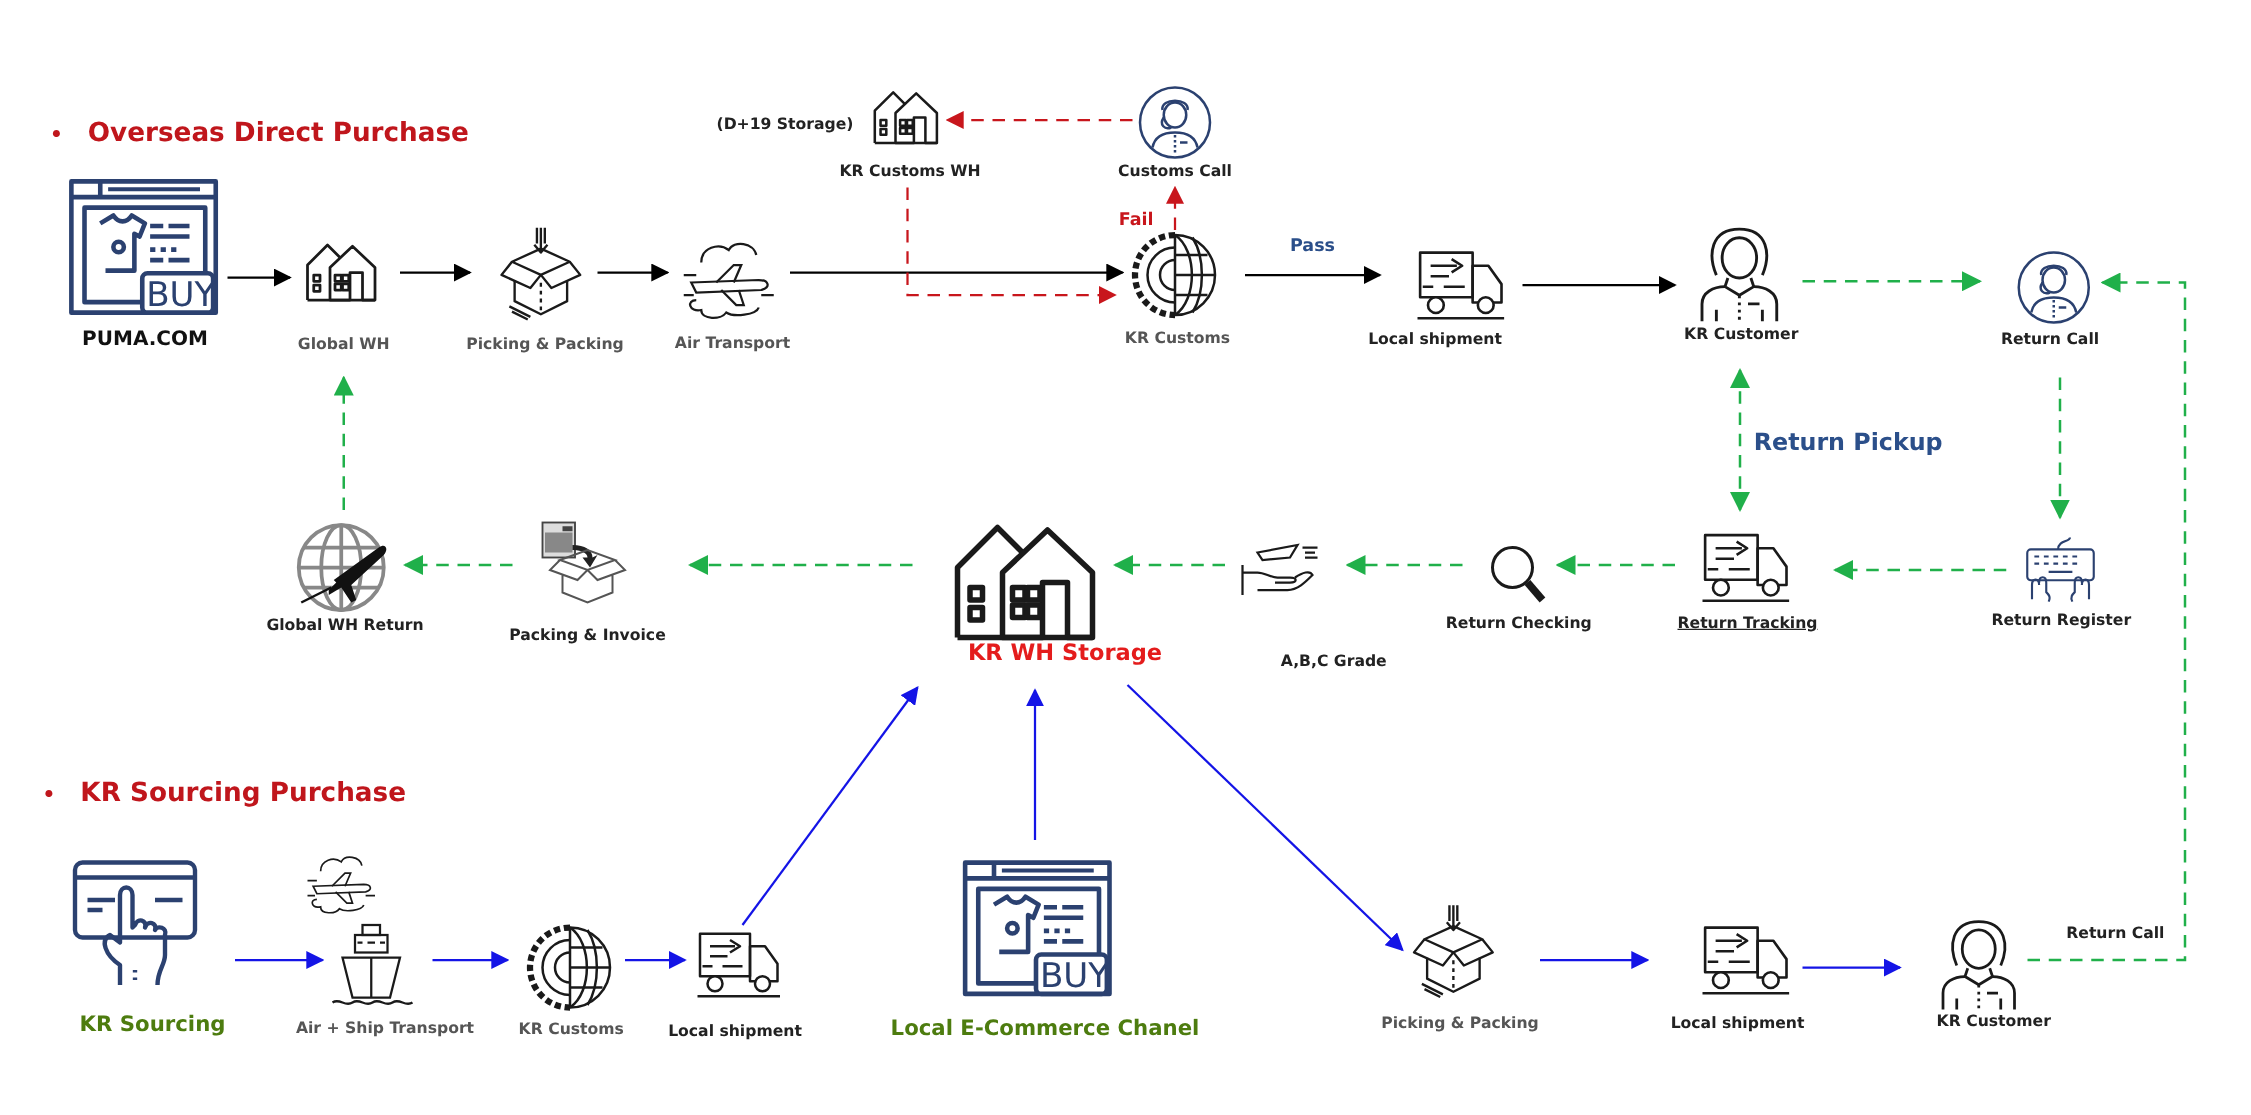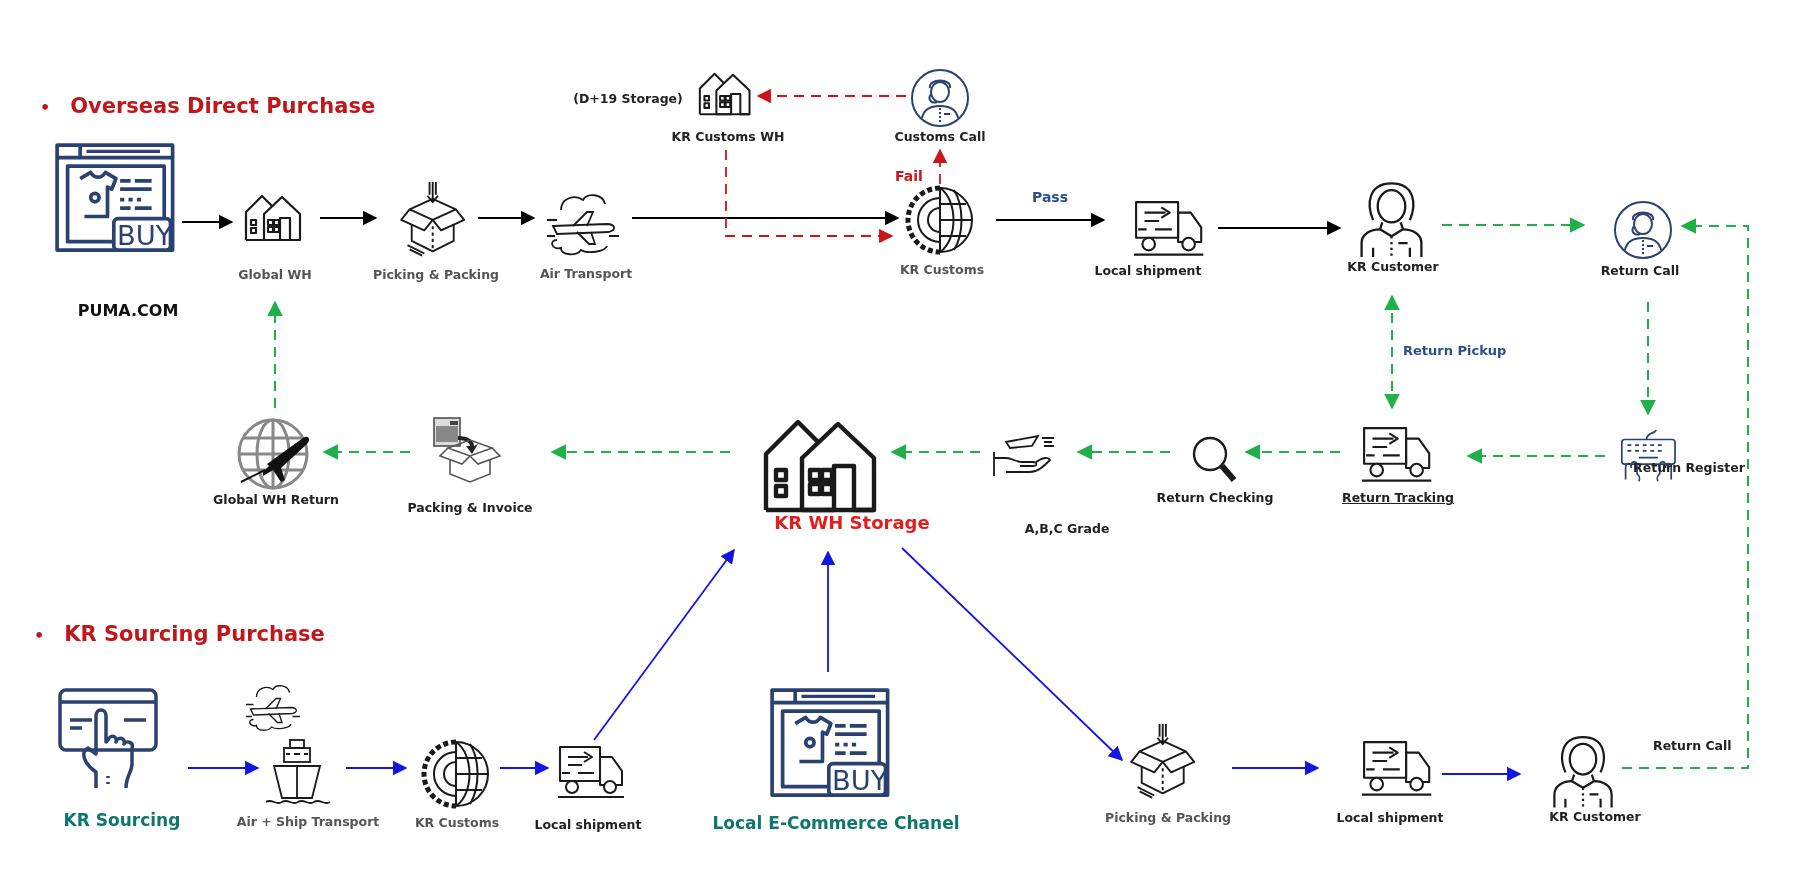--- a/index.html
+++ b/index.html
@@ -3,21 +3,21 @@
 <meta charset="utf-8">
 <style>
   html, body { margin: 0; padding: 0; background: #ffffff; }
   body { width: 1801px; height: 892px; position: relative; overflow: hidden;
          font-family: "DejaVu Sans", sans-serif; }
   #canvas { position: absolute; left: 0; top: 0; width: 1801px; height: 892px; }
   .lbl { position: absolute; transform: translateX(-50%); white-space: nowrap;
          font-family: "DejaVu Sans", sans-serif; font-weight: bold; font-size: 12.5px; color: #222; }
   .lbl.gray { color: #555; }
   .lbl.big-red { color: #e41c1c; font-size: 18px; }
-  .lbl.big-blue { color: #0f766e; font-size: 17px; }
+  .lbl.big-blue { color: #4d7c0f; font-size: 17px; }
   .lbl.navy { color: #111; font-size: 16px; }
   .section { position: absolute; font-family: "DejaVu Sans", sans-serif; font-weight: bold;
              color: #c0161c; font-size: 21px; white-space: nowrap; }
   .section .bullet { display: inline-block; margin-right: 20px; font-size: 16px; }
   .edge-lbl { position: absolute; white-space: nowrap; font-family: "DejaVu Sans", sans-serif;
               font-weight: bold; font-size: 14px; }
 </style>
 </head>
 <body>
 
@@ -215,43 +215,43 @@
     </g>
 </svg>
 
 <div class="section" style="left:40px; top:94px;">
   <span class="bullet">•</span><span>Overseas Direct Purchase</span>
 </div>
 <div class="section" style="left:34px; top:622px;">
   <span class="bullet">•</span><span>KR Sourcing Purchase</span>
 </div>
 
-<div class="lbl navy" style="left:128px; top:261px;margin-top:40px;">PUMA.COM</div>
+<div class="lbl navy" style="left:116px; top:261px;">PUMA.COM</div>
 <div class="lbl gray" style="left:275px; top:267px;">Global WH</div>
 <div class="lbl gray" style="left:436px; top:267px;">Picking &amp; Packing</div>
 <div class="lbl gray" style="left:586px; top:266px;">Air Transport</div>
 <div class="lbl gray" style="left:942px; top:262px;">KR Customs</div>
 <div class="lbl" style="left:628px; top:91px;">(D+19 Storage)</div>
 <div class="lbl" style="left:728px; top:129px;">KR Customs WH</div>
 <div class="lbl" style="left:940px; top:129px;">Customs Call</div>
 <div class="lbl" style="left:1148px; top:263px;">Local shipment</div>
 <div class="lbl" style="left:1393px; top:259px;">KR Customer</div>
 <div class="lbl" style="left:1640px; top:263px;">Return Call</div>
-<div class="lbl" style="left:1649px; top:460px;margin-left:40px;">Return Register</div>
+<div class="lbl" style="left:1649px; top:488px;">Return Register</div>
 <div class="lbl" style="left:1398px; top:490px;text-decoration:underline;">Return Tracking</div>
 <div class="lbl" style="left:1215px; top:490px;">Return Checking</div>
 <div class="lbl" style="left:1067px; top:489px;margin-top:32px;">A,B,C Grade</div>
 <div class="lbl big-red" style="left:818px; top:512px;margin-left:34px;">KR WH Storage</div>
 <div class="lbl" style="left:470px; top:500px;">Packing &amp; Invoice</div>
 <div class="lbl" style="left:276px; top:492px;">Global WH Return</div>
 <div class="lbl big-blue" style="left:122px; top:810px;">KR Sourcing</div>
 <div class="lbl gray" style="left:308px; top:814px;">Air + Ship Transport</div>
 <div class="lbl gray" style="left:457px; top:815px;">KR Customs</div>
 <div class="lbl" style="left:588px; top:817px;">Local shipment</div>
 <div class="lbl big-blue" style="left:836px; top:813px;text-align:center;">Local E-Commerce Chanel</div>
 <div class="lbl gray" style="left:1168px; top:810px;">Picking &amp; Packing</div>
 <div class="lbl" style="left:1390px; top:810px;">Local shipment</div>
 <div class="lbl" style="left:1595px; top:809px;">KR Customer</div>
 
 <div class="edge-lbl" style="left:895px; top:168px; color:#c8161c;">Fail</div>
 <div class="edge-lbl" style="left:1032px; top:189px; color:#2b4f8a;">Pass</div>
-<div class="edge-lbl" style="left:1403px; top:343px; color:#2b4f8a; font-size:13px;">Return Pickup</div>
+<div class="edge-lbl" style="left:1403px; top:343px; color:#2b4f8a; font-size:19px;">Return Pickup</div>
 <div class="edge-lbl" style="left:1653px; top:738px; color:#222; font-size:12.5px;">Return Call</div>
 
 </body></html>

